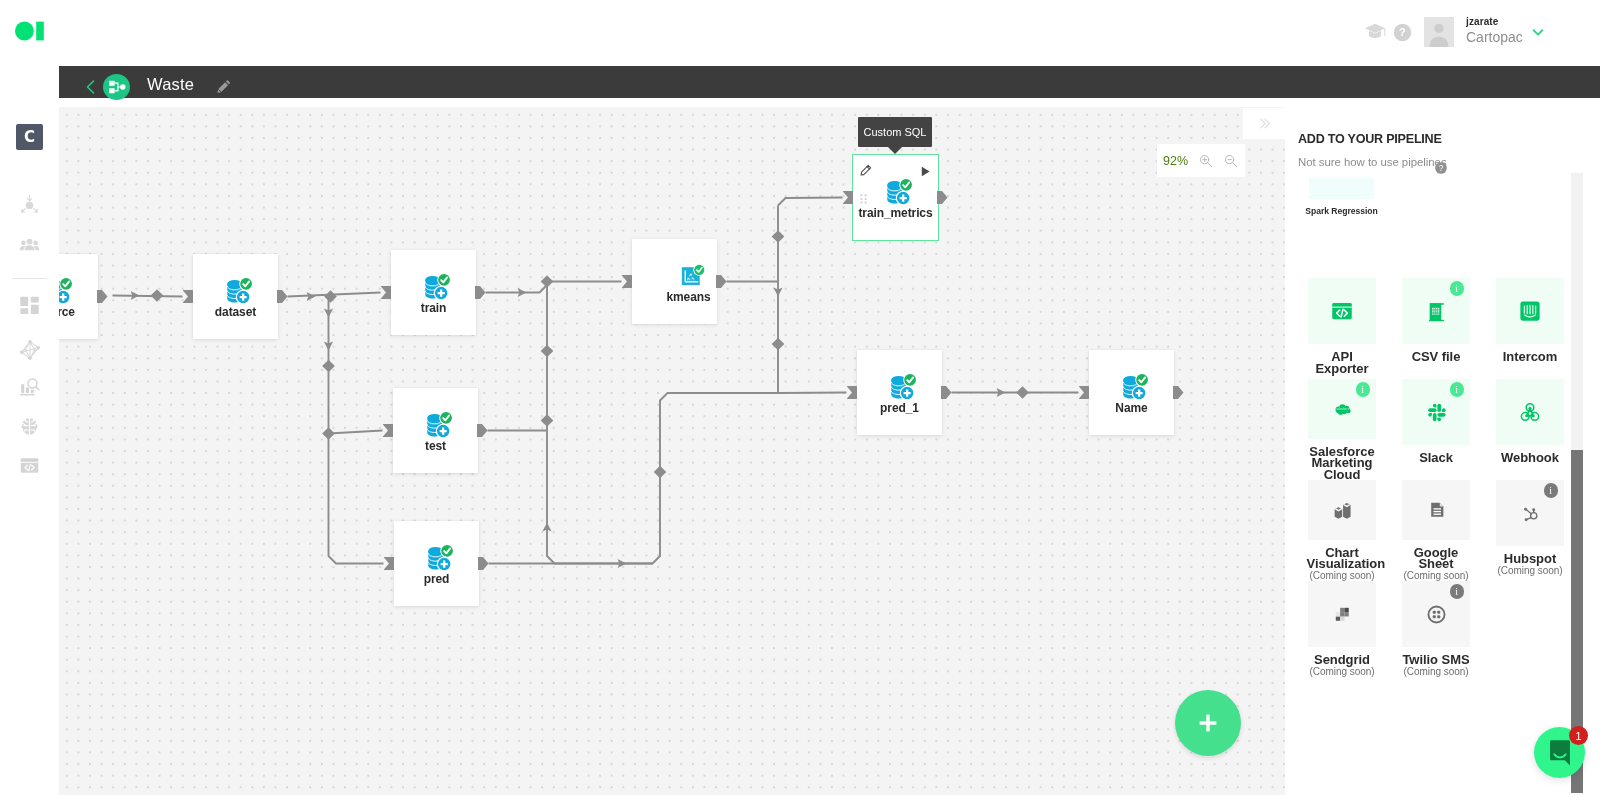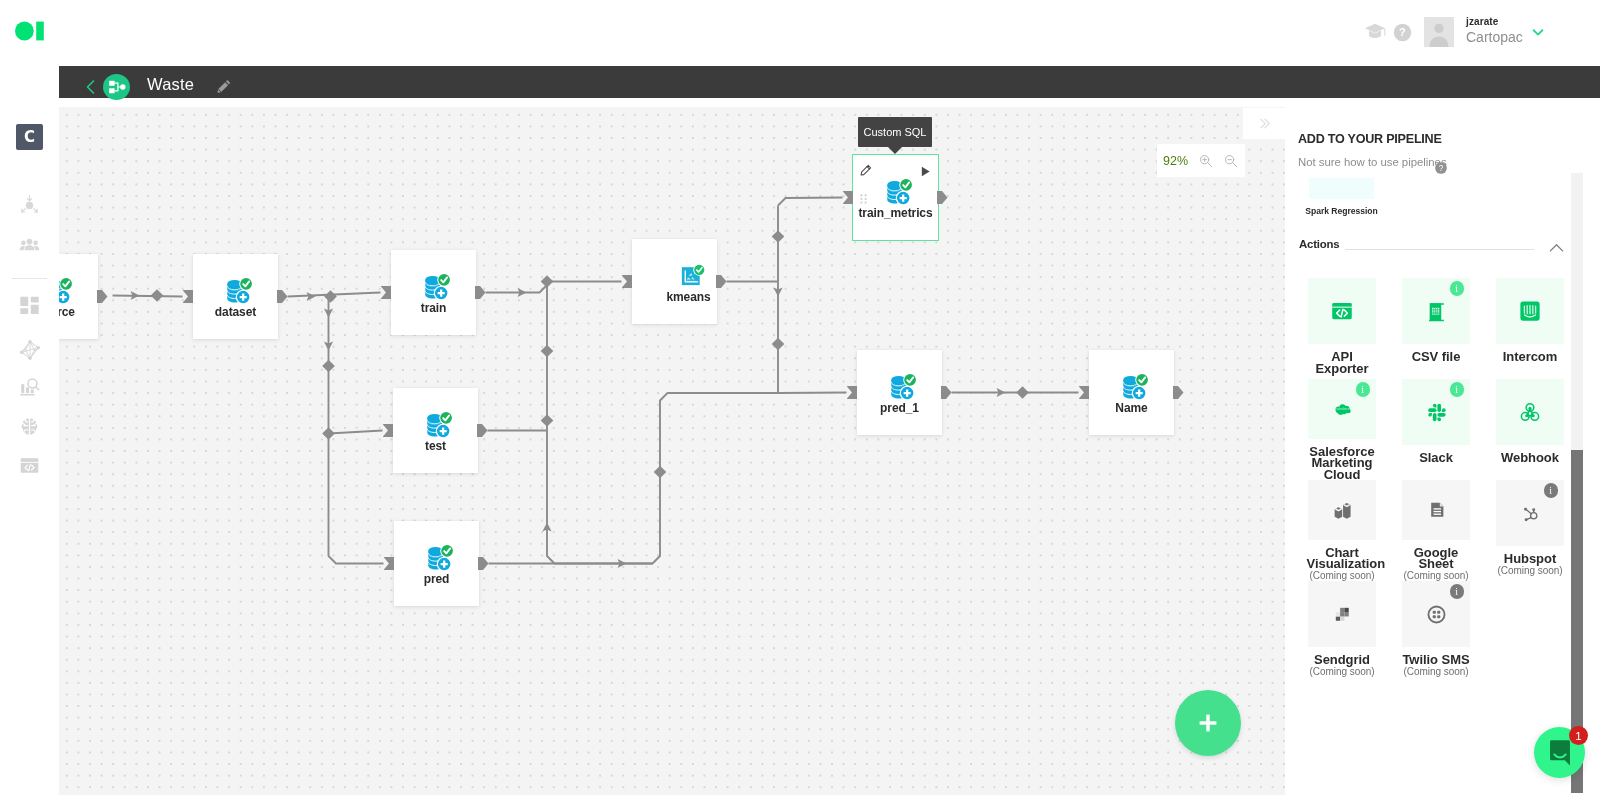--- a/index.html
+++ b/index.html
@@ -644,29 +644,20 @@
   <div id="rp-sub">Not sure how to use pipelines</div>
   <div id="rp-subicon">
     <svg viewBox="0 0 16 16" width="12" height="12">
       <circle cx="8" cy="8" r="7.8" fill="#919191"></circle>
       <text x="8" y="11.9" font-size="11" font-family="Liberation Sans, sans-serif" font-weight="400" fill="#fff" text-anchor="middle">?</text>
     </svg>
   </div>
   <div id="rp-partial"></div>
   <div id="rp-partial-label">Spark Regression</div>
 
-  <div id="rp-section">
-    <div id="rp-section-label">Actions</div>
-    <div id="rp-section-line"></div>
-    <div id="rp-section-chev">
-      <svg viewBox="0 0 20 20" width="17" height="17" fill="none" stroke="#7d7d7d" stroke-width="1.5" stroke-linecap="round" stroke-linejoin="round">
-        <path d="M2.8 12.8 L10 5.6 L17.2 12.8"></path>
-      </svg>
-    </div>
-  </div>
 
   <div id="tiles">
       <div class="tile">
         <div class="tile-box">
       <svg viewBox="0 0 32 32" width="26" height="26">
       <rect x="4" y="6" width="24" height="20" rx="1.8" fill="#00c667"></rect>
       <rect x="4" y="10.4" width="24" height="1.8" fill="#ffffff" opacity=".65"></rect>
       <path d="M13.2 14.8 L9.4 18.6 L13.2 22.4 M18.8 14.8 L22.6 18.6 L18.8 22.4 M17.2 13.8 L14.8 23.4" stroke="#ffffff" stroke-width="1.8" fill="none" stroke-linecap="round" stroke-linejoin="round"></path>
           </svg>
         </div>

